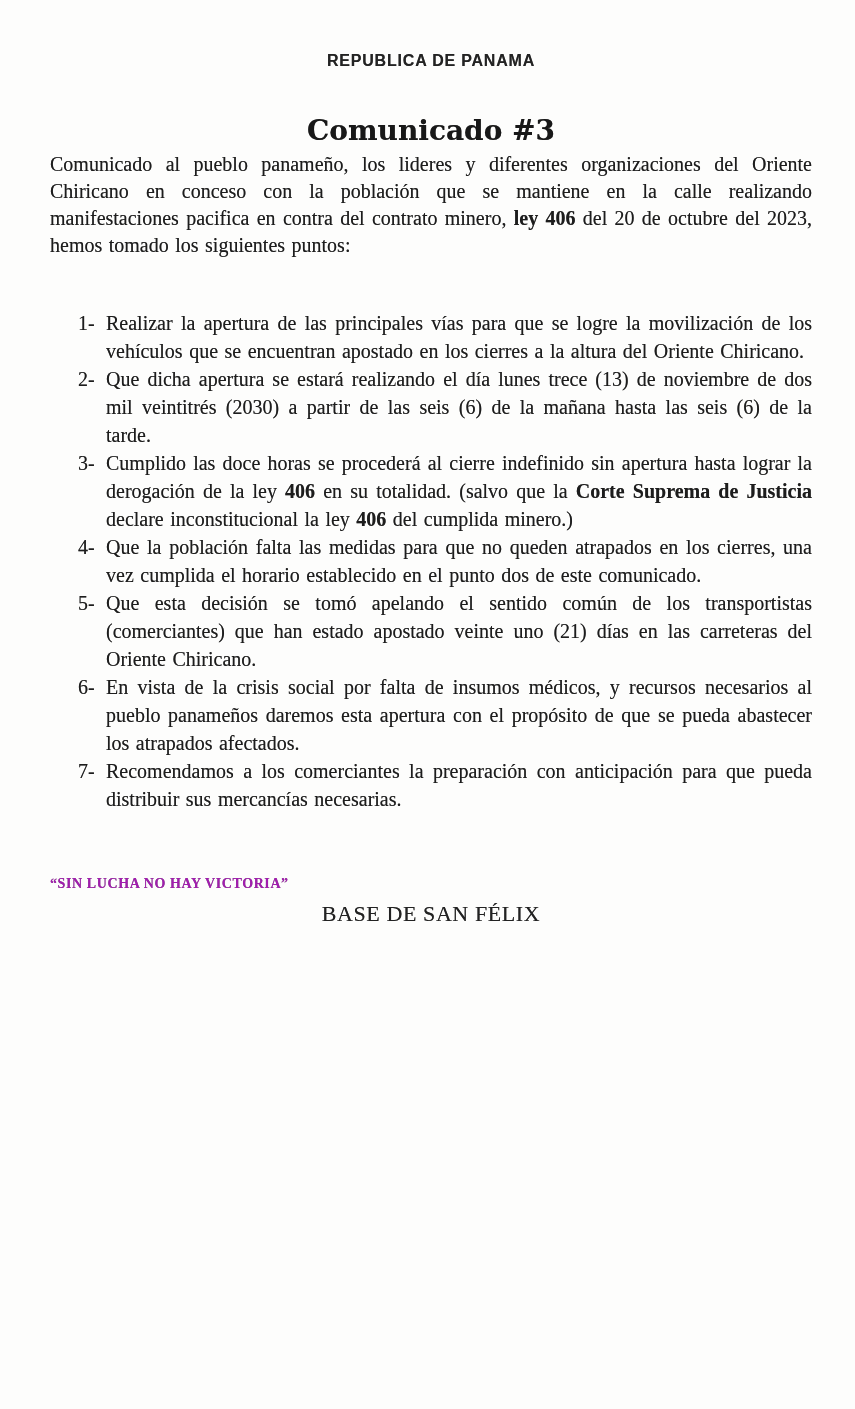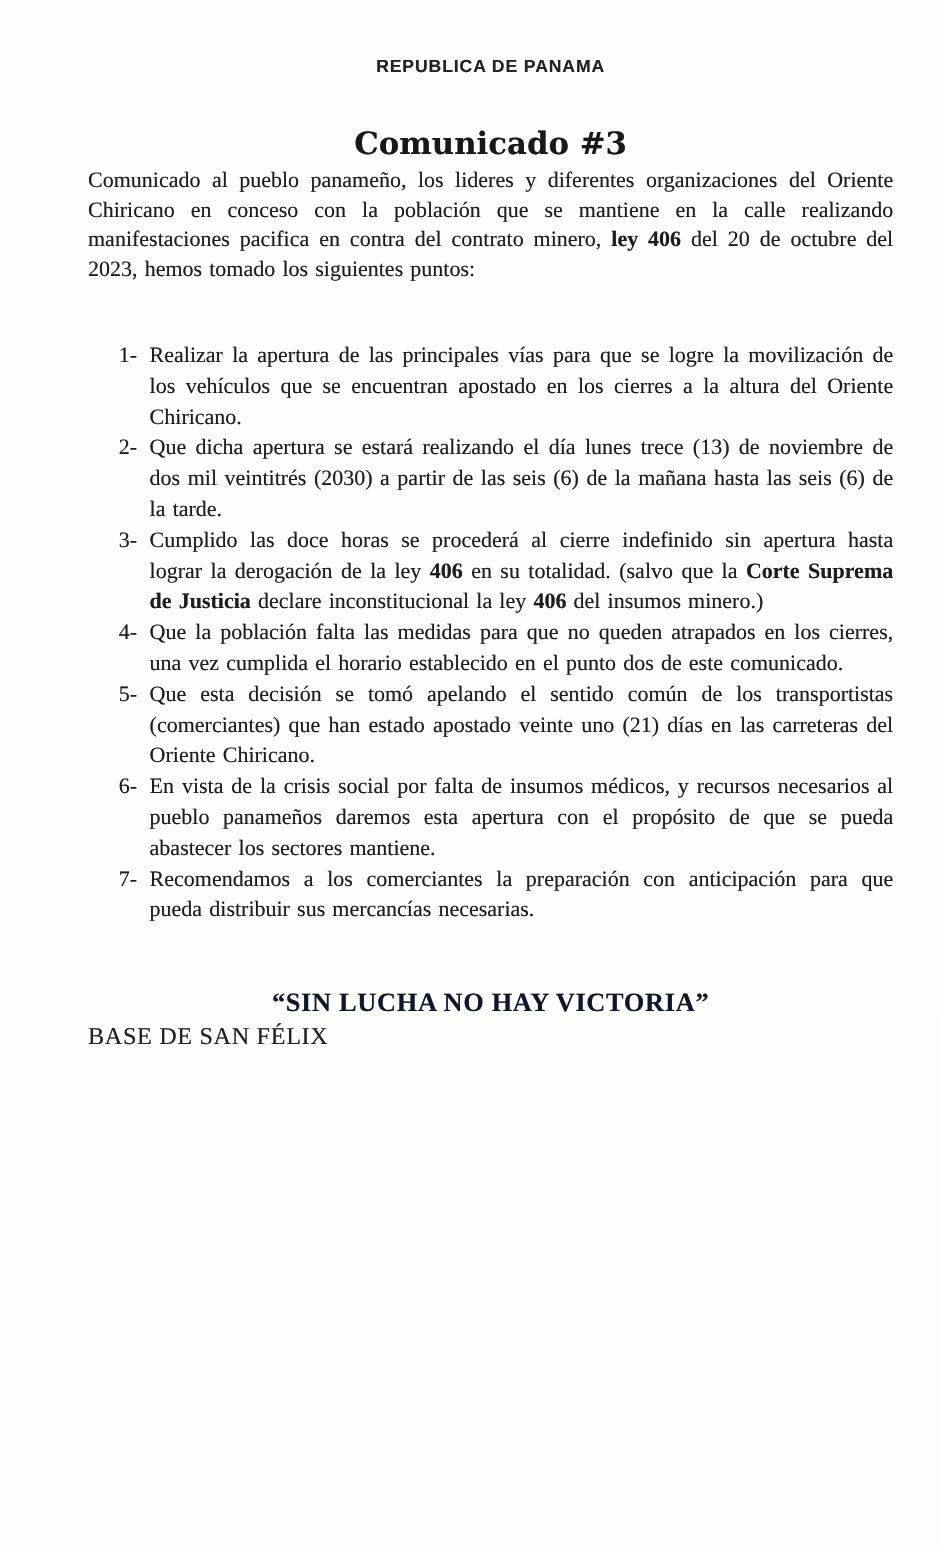--- a/index.html
+++ b/index.html
@@ -9,21 +9,21 @@
   }
   .page {
     position: relative;
     width: 855px;
     height: 1409px;
     margin: 0;
     background: #fdfdfc;
     color: #1d1d1d;
     font-family: "Liberation Serif", serif;
     box-sizing: border-box;
-    padding: 50px 43px 0 80px;
+    padding: 50px 43px 0 50px;
     overflow: hidden;
     text-shadow: 0 0 0.4px rgba(20,20,20,0.55);
   }
   .letterhead {
     text-align: center;
     font-family: "Liberation Sans", sans-serif;
     font-weight: bold;
     font-size: 16px;
     line-height: 21px;
     letter-spacing: 0.8px;
@@ -67,29 +67,29 @@
   .b { font-weight: bold; }
   .closing-date {
     margin: 45px 0 0 50px;
     font-weight: bold;
     font-size: 20.5px;
     line-height: 28px;
     color: #161616;
   }
   .motto {
     margin-top: 56px;
-    text-align: center;
+    text-align: left;
     font-weight: bold;
-    font-size: 24px;
+    font-size: 14px;
     line-height: 30px;
     letter-spacing: 0.6px;
-    color: #0f172a;
+    color: #a21caf;
   }
   .signature {
-    text-align: left;
+    text-align: center;
     font-size: 22px;
     line-height: 30px;
     letter-spacing: 0.6px;
     color: #222222;
   }
 </style>
 </head>
 <body>
 
 <div class="page">
@@ -109,36 +109,36 @@
       <p class="item-text">Realizar la apertura de las principales vías para que se logre la movilización de los vehículos que se encuentran apostado en los cierres a la altura del Oriente Chiricano.</p>
     </div>
 
     <div class="item">
       <span class="num">2-</span>
       <p class="item-text">Que dicha apertura se estará realizando el día lunes trece (13) de noviembre de dos mil veintitrés (2030) a partir de las seis (6) de la mañana hasta las seis (6) de la tarde.</p>
     </div>
 
     <div class="item">
       <span class="num">3-</span>
-      <p class="item-text"><span>Cumplido las doce horas se procederá al cierre indefinido sin apertura hasta lograr la derogación de la ley </span><span class="b">406</span><span> en su totalidad. (salvo que la </span><span class="b">Corte Suprema de Justicia</span><span> declare inconstitucional la ley </span><span class="b">406</span><span> del insumos minero.)</span></p>
+      <p class="item-text"><span>Cumplido las doce horas se procederá al cierre indefinido sin apertura hasta lograr la derogación de la ley </span><span class="b">406</span><span> en su totalidad. (salvo que la </span><span class="b">Corte Suprema de Justicia</span><span> declare inconstitucional la ley </span><span class="b">406</span><span> del cumplida minero.)</span></p>
     </div>
 
     <div class="item">
       <span class="num">4-</span>
       <p class="item-text">Que la población falta las medidas para que no queden atrapados en los cierres, una vez cumplida el horario establecido en el punto dos de este comunicado.</p>
     </div>
 
     <div class="item">
       <span class="num">5-</span>
       <p class="item-text">Que esta decisión se tomó apelando el sentido común de los transportistas (comerciantes) que han estado apostado veinte uno (21) días en las carreteras del Oriente Chiricano.</p>
     </div>
 
     <div class="item">
       <span class="num">6-</span>
-      <p class="item-text">En vista de la crisis social por falta de insumos médicos, y recursos necesarios al pueblo panameños daremos esta apertura con el propósito de que se pueda abastecer los sectores mantiene.</p>
+      <p class="item-text">En vista de la crisis social por falta de insumos médicos, y recursos necesarios al pueblo panameños daremos esta apertura con el propósito de que se pueda abastecer los atrapados afectados.</p>
     </div>
 
     <div class="item">
       <span class="num">7-</span>
       <p class="item-text">Recomendamos a los comerciantes la preparación con anticipación para que pueda distribuir sus mercancías necesarias.</p>
     </div>
 
   </div>
 
 

